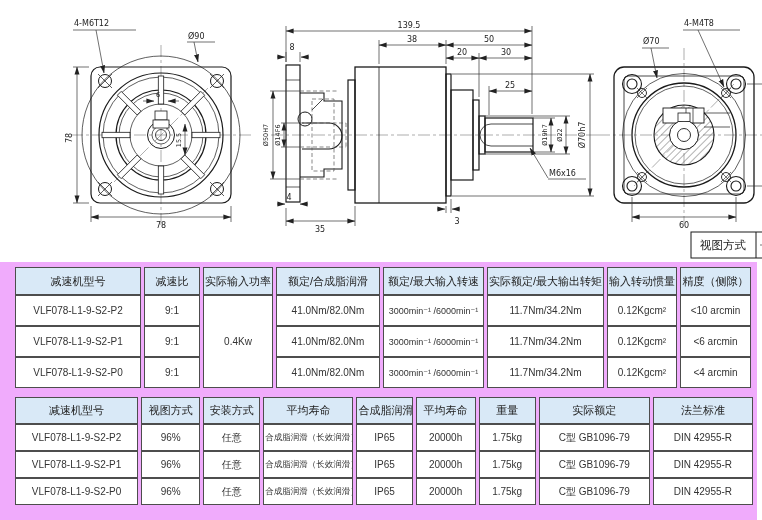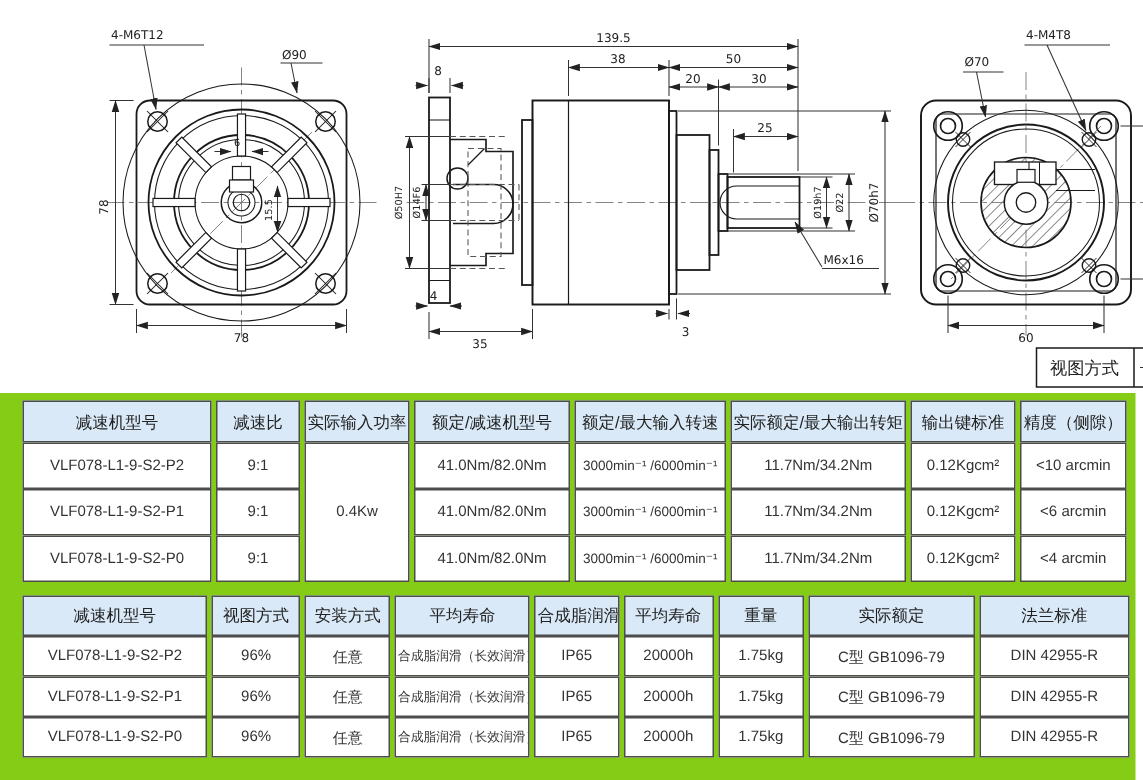--- a/index.html
+++ b/index.html
@@ -2,21 +2,21 @@
 <html><head>
 <meta charset="utf-8">
 <style>
   html,body{margin:0;padding:0;}
   body{
     width:762px;height:520px;position:relative;background:#ffffff;
     font-family:"Liberation Sans","DejaVu Sans",sans-serif;color:#333;
     overflow:hidden;
   }
   .drawing-area{position:absolute;left:0;top:0;width:762px;height:262px;background:#ffffff;padding-left:46px;}
-  .tables-panel{position:absolute;left:0;top:262px;width:757px;height:258px;background:#84cc16;}
+  .tables-panel{position:absolute;left:0;top:262px;width:757px;height:258px;background:#f0abfc;}
   table{border-collapse:separate;border-spacing:3px 0;table-layout:fixed;position:absolute;}
   #t1{left:12px;top:5px;width:742px;}
   #t2{left:12px;top:135px;width:744px;}
   th,td{border:1px solid #4d4d4d;text-align:center;vertical-align:middle;padding:0 1px;overflow:hidden;}
   th{background:#d9e9f7;font-weight:normal;font-size:11px;color:#222;height:26px;white-space:nowrap;}
   td{background:#ffffff;font-size:10px;color:#333;height:29px;white-space:nowrap;}
   #t2 th{height:25px;}
   #t2 td{height:25px;}
   td.sm{font-size:9px;}
   td.sm2{font-size:8.5px;}
@@ -343,24 +343,24 @@
         <col style="width:101px">
         <col style="width:117px">
         <col style="width:70px">
         <col style="width:71px">
       </colgroup>
     <tbody>
         <tr>
       <th>减速机型号</th>
       <th>减速比</th>
       <th>实际输入功率</th>
-      <th>额定/减速机型号</th>
+      <th>额定/合成脂润滑</th>
       <th>额定/最大输入转速</th>
       <th>实际额定/最大输出转矩</th>
-      <th>输出键标准</th>
+      <th>输入转动惯量</th>
       <th>精度（侧隙）</th>
     </tr>
     <tr>
       <td>VLF078-L1-9-S2-P2</td>
       <td>9:1</td>
       <td rowspan="3">0.4Kw</td>
       <td>41.0Nm/82.0Nm</td>
       <td class="sm">3000min⁻¹ /6000min⁻¹</td>
       <td>11.7Nm/34.2Nm</td>
       <td>0.12Kgcm²</td>

